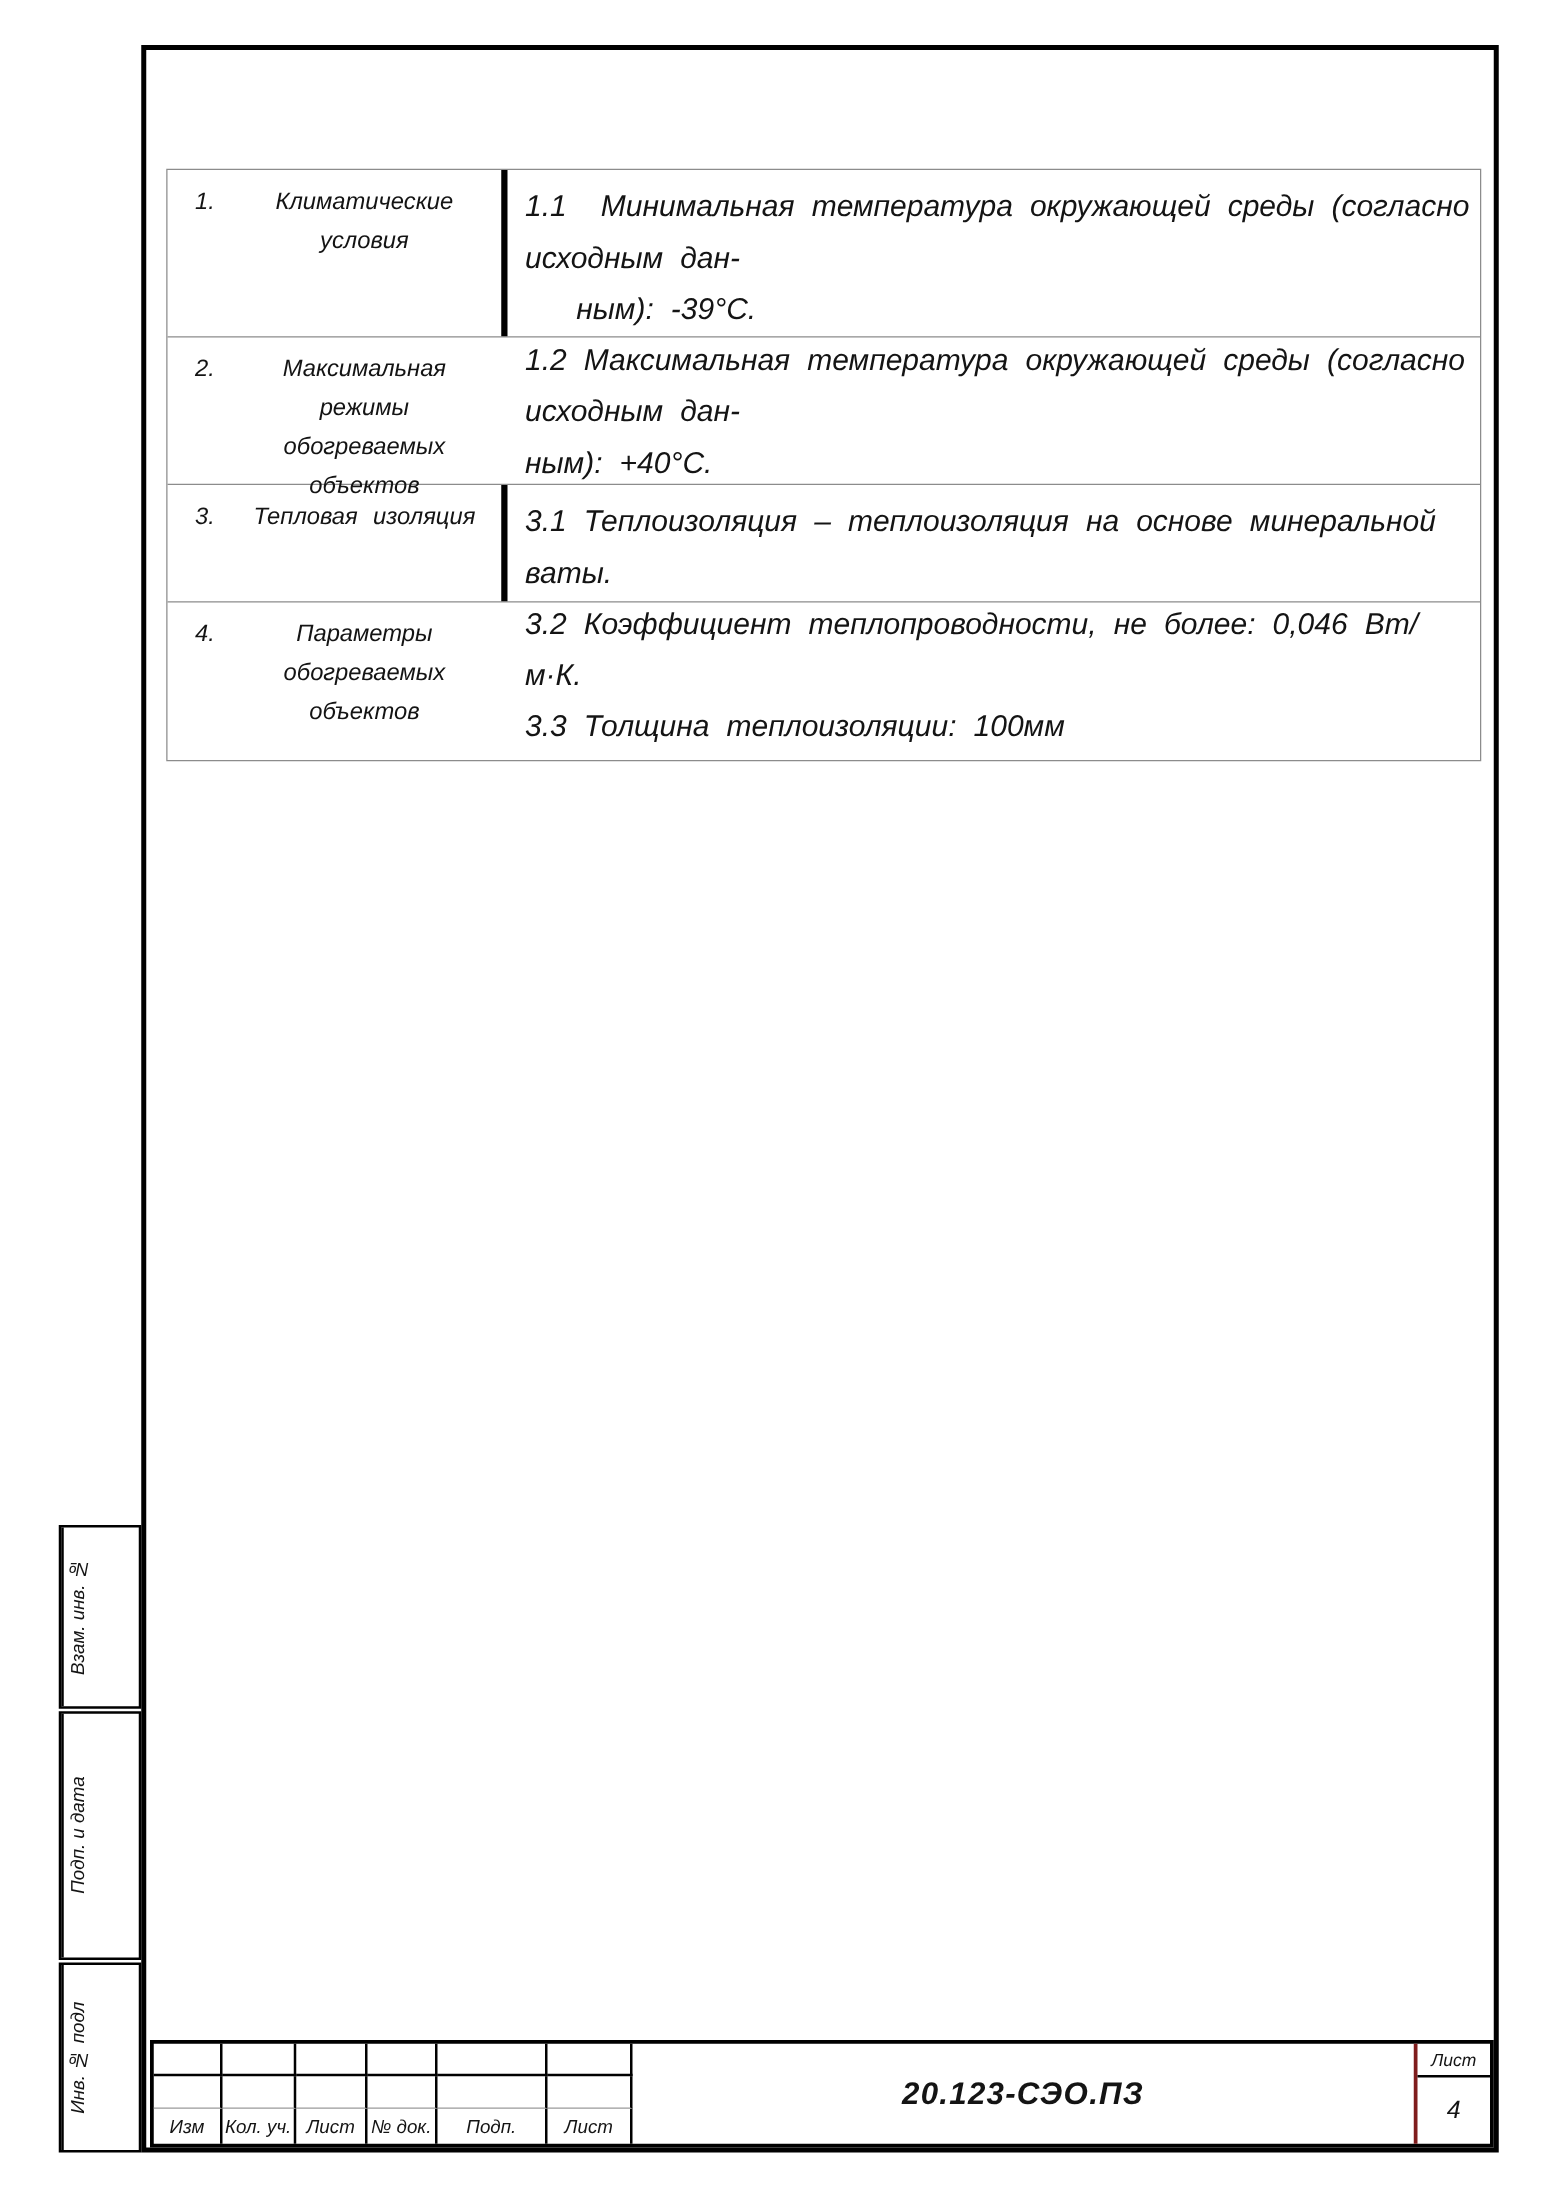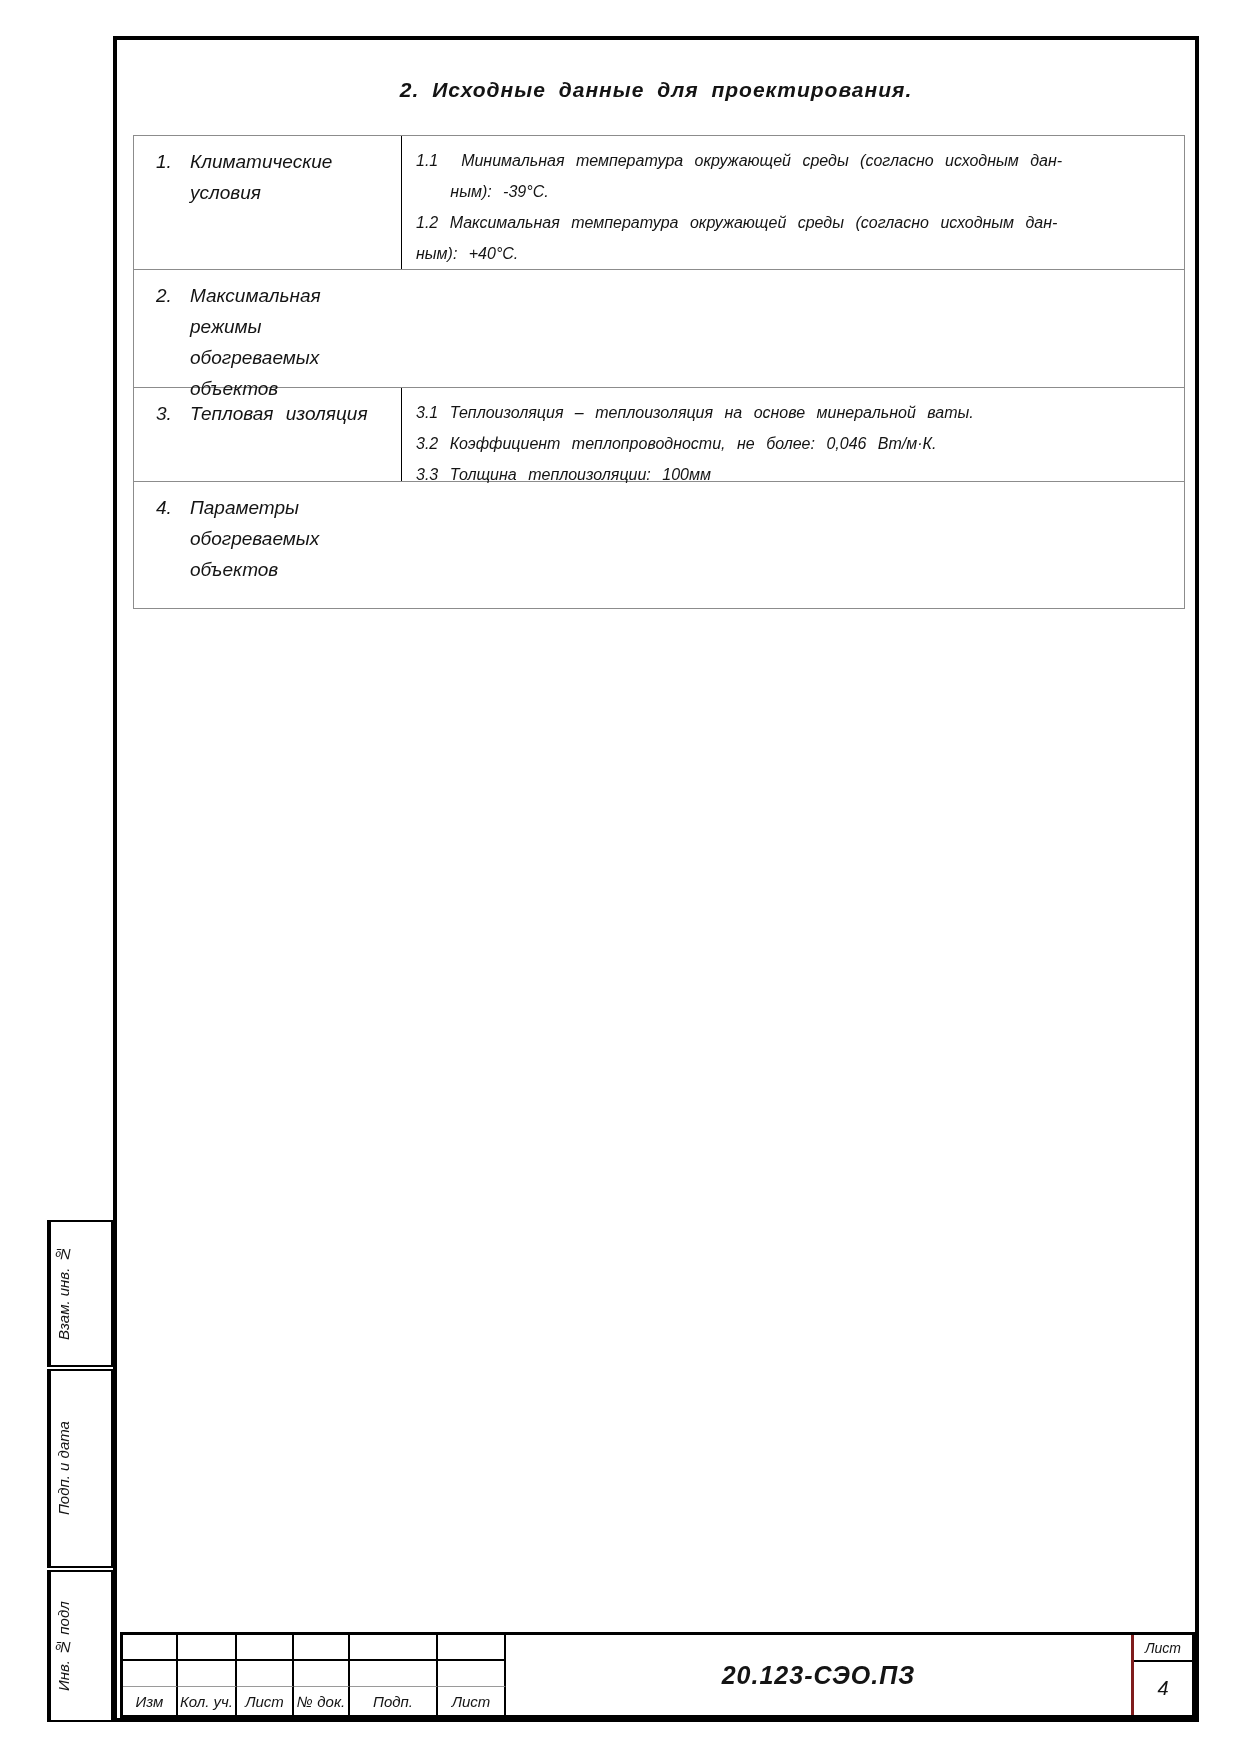--- a/index.html
+++ b/index.html
@@ -26,24 +26,24 @@
   .trow + .trow{border-top:1px solid #8c8c8c;}
   .trow:nth-child(1){height:133px;}
   .trow:nth-child(2){height:118px;}
   .trow:nth-child(3){height:94px;}
   .trow:nth-child(4){height:127px;}
   .cell-left{
     width:267px;box-sizing:border-box;display:flex;
     padding:10px 8px 0 22px;font-size:19px;line-height:31px;word-spacing:7px;
   }
   .cell-left .num{flex:0 0 34px;}
-  .cell-left .name{flex:1;white-space:pre-line;}
+  .cell-left .name{flex:1;white-space:pre-line;text-align:center;}
   .cell-right{
-    flex:1;box-sizing:border-box;border-left:1px solid #000000;
-    padding:9px 8px 0 14px;font-size:16px;line-height:31px;
+    flex:1;box-sizing:border-box;border-left:5px solid #000000;
+    padding:9px 8px 0 14px;font-size:24px;line-height:41px;
     white-space:pre-wrap;word-spacing:7px;
   }
   
   .sbox{
     position:absolute;left:47px;width:66px;border:2px solid #000;
     box-sizing:border-box;display:flex;
   }
   .sbox-label{
     width:26px;box-sizing:border-box;border-right:2px solid #000;
     display:flex;align-items:center;justify-content:center;
@@ -96,21 +96,20 @@
   <div class="sbox-label">Подп. и дата</div>
   <div class="sbox-empty"></div>
 </div>
 <div class="sbox sbox3">
   <div class="sbox-label">Инв. № подл</div>
   <div class="sbox-empty"></div>
 </div>
 
 <div class="frame">
 
-  <div class="doc-title">2. Исходные данные для проектирования.</div>
 
   <div class="dtable">
 
     <div class="trow">
       <div class="cell-left">
         <span class="num">1.</span>
         <span class="name">Климатические
 условия</span>
       </div>
       <div class="cell-right">1.1  Минимальная температура окружающей среды (согласно исходным дан-

